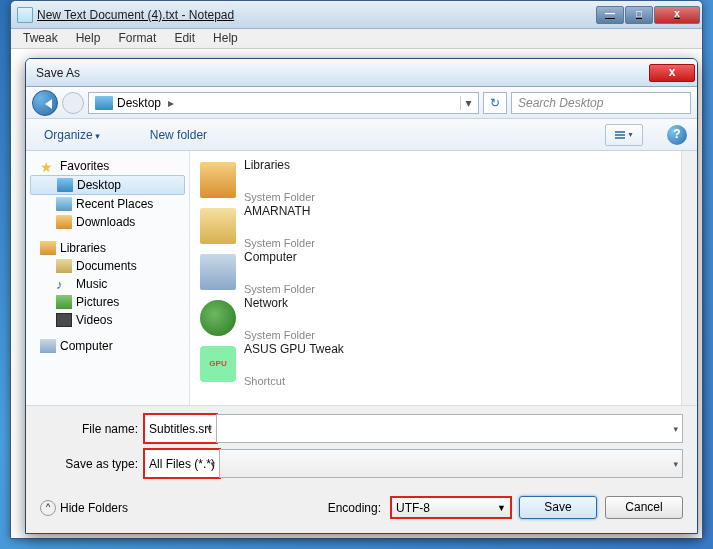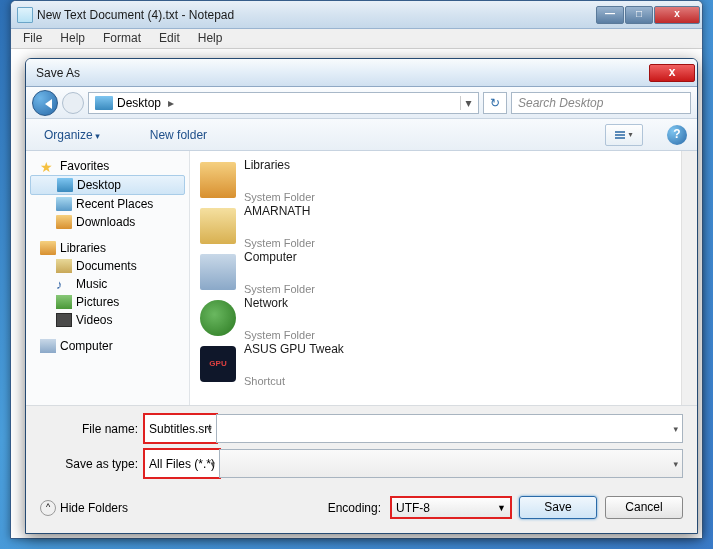--- a/index.html
+++ b/index.html
@@ -1,20 +1,20 @@
 <!DOCTYPE html>
 <html><head>
 <meta charset="utf-8">
 <style>
 * { box-sizing: border-box; margin: 0; padding: 0; font-family: "Segoe UI", Tahoma, sans-serif; font-size: 12px; }
 body { background: linear-gradient(135deg, #2d6fb5 0%, #4a9edb 35%, #3a7bc8 100%); width: 713px; height: 549px; overflow: hidden; position: relative; }
 
 
 .notepad-window { position: absolute; left: 10px; top: 0; width: 693px; height: 539px; background: #fff; border: 1px solid #365d8a; border-radius: 6px 6px 0 0; overflow: hidden; box-shadow: 0 0 8px rgba(0,0,0,0.4); }
-.np-titlebar { height: 28px; background: linear-gradient(to bottom, #e8f0f8 0%, #d5e3f0 50%, #c5d8ea 100%); display: flex; align-items: center; padding: 0 2px 0 6px; border-bottom: 1px solid #9ab4d0; }
+.np-titlebar { height: 28px; background: linear-gradient(to bottom, #e8f0f8 0%, #d5e3f0 50%, #c5d8ea 100%); display: flex; align-items: center; padding: 0 2px 0 6px; border-bottom: 1px solid #9ab4d0; text-decoration: underline; }
 .np-icon { width: 16px; height: 16px; margin-right: 4px; background: linear-gradient(#e0f3fc,#b8e2f5); border: 1px solid #6ba5c8; border-radius: 1px; }
 .np-title { flex: 1; color: #1a1a1a; }
 .np-controls { display: flex; gap: 1px; }
 .np-btn { width: 28px; height: 18px; border: 1px solid #5a7a9a; border-radius: 2px; color: #fff; font-weight: bold; text-align: center; line-height: 14px; font-size: 10px; }
 .np-min { background: linear-gradient(#9bb5d0,#5a7ea3); }
 .np-max { background: linear-gradient(#9bb5d0,#5a7ea3); }
 .np-close { width: 46px; background: linear-gradient(#e07a7a,#c02a2a); }
 .np-menu { height: 20px; background: #f0f0f0; display: flex; gap: 2px; padding: 0 4px; border-bottom: 1px solid #d0d0d0; }
 .np-menu-item { padding: 2px 8px; color: #333; }
 
@@ -66,21 +66,21 @@
 .sa-files { flex: 1; padding: 6px 4px; overflow: hidden; position: relative; }
 .file-row { display: flex; align-items: center; gap: 8px; padding: 4px 6px; height: 46px; }
 .file-icon { width: 36px; height: 36px; display: flex; align-items: center; justify-content: center; }
 .file-text { display: flex; flex-direction: column; }
 .file-name { color: #1a1a1a; }
 .file-sub { color: #888; font-size: 11px; margin-top: 19px; }
 .fi-lib { background: linear-gradient(#f5d080,#d89030); border-radius: 2px; position: relative; }
 .fi-user { background: linear-gradient(#f5e0a0,#d8b050); border-radius: 2px; }
 .fi-comp { background: linear-gradient(#c8d8e8,#8aa8c8); border-radius: 2px; }
 .fi-net { background: radial-gradient(circle at 40% 40%,#6ab860,#2a7820); border-radius: 50%; }
-.fi-gpu { background: #0f172a; border-radius: 4px; color: #e04040; font-size: 8px; font-weight: bold; text-align: center; line-height: 36px; }
+.fi-gpu { background: #86efac; border-radius: 4px; color: #e04040; font-size: 8px; font-weight: bold; text-align: center; line-height: 36px; }
 .files-scroll { position: absolute; right: 0; top: 0; width: 16px; height: 100%; background: #f0f0f0; border-left: 1px solid #e0e0e0; }
 
 .sa-inputs { background: #f0f0f0; border-top: 1px solid #d8dce0; padding: 8px 14px 0 14px; }
 .inp-row { display: flex; align-items: center; margin-bottom: 6px; }
 .inp-label { width: 104px; text-align: right; padding-right: 6px; }
 .inp-field { flex: 1; height: 29px; background: #fff; border: 1px solid #a8b4c0; padding: 0 4px; display: flex; align-items: center; position: relative; }
 .inp-combo::after { content: "▾"; position: absolute; right: 4px; color: #555; font-size: 9px; }
 .highlight-red { outline: 2px solid #e02020; outline-offset: -1px; }
 
 .sa-footer { background: #f0f0f0; padding: 12px 14px 14px 14px; display: flex; align-items: center; gap: 8px; }
@@ -100,21 +100,21 @@
   <div class="np-titlebar">
     <span class="np-icon"></span>
     <span class="np-title">New Text Document (4).txt - Notepad</span>
     <div class="np-controls">
       <div class="np-btn np-min">—</div>
       <div class="np-btn np-max">□</div>
       <div class="np-btn np-close">x</div>
     </div>
   </div>
   <div class="np-menu">
-    <span class="np-menu-item">File</span>
+    <span class="np-menu-item">Tweak</span>
     <span class="np-menu-item">Help</span>
     <span class="np-menu-item">Format</span>
     <span class="np-menu-item">Edit</span>
     <span class="np-menu-item">Help</span>
   </div>
 </div>
 
 <div class="saveas-window">
   <div class="sa-titlebar">
     <span class="sa-title">Save As</span>

